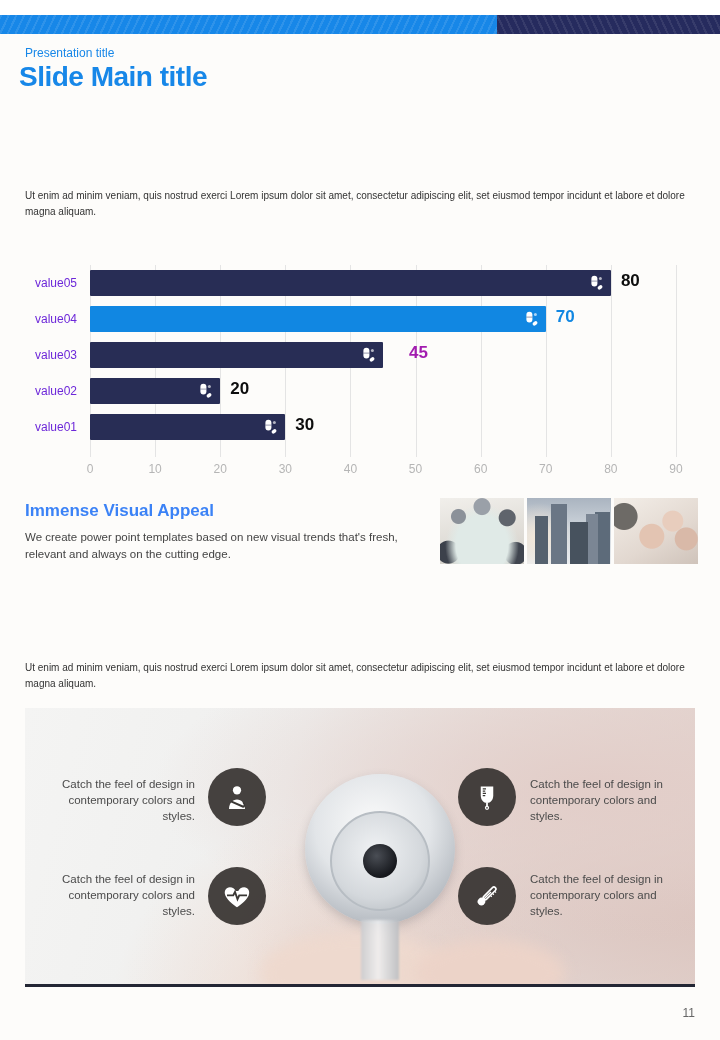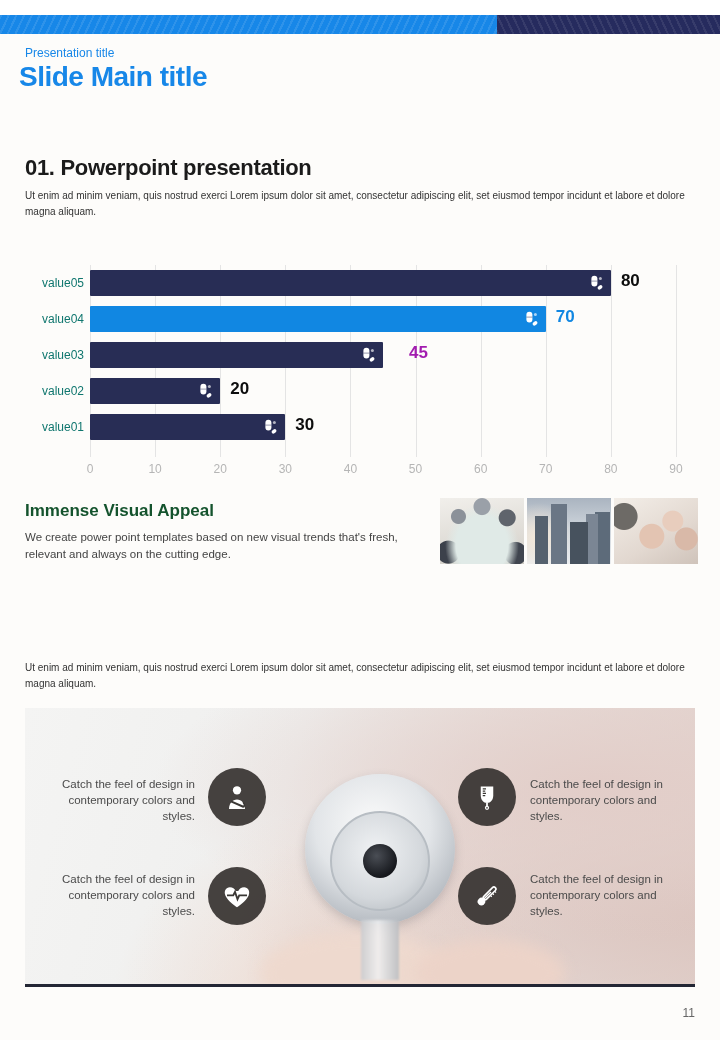--- a/index.html
+++ b/index.html
@@ -22,29 +22,29 @@
   .main-title { position:absolute; left:19px; top:46px; font-size:28px; font-weight:700; color:#1787e8; letter-spacing:-0.5px; }
 
   .sec-heading { position:absolute; left:25px; font-size:22px; font-weight:700; color:#1b1b1b; letter-spacing:-0.3px; }
   .sec-body { position:absolute; left:25px; width:672px; font-size:10px; line-height:1.55; color:#333; }
 
   
   .chart { position:absolute; left:0; top:245px; width:720px; height:215px; }
   .chart .grid { position:absolute; left:90px; top:5px; width:586px; height:192px; }
   .gridline { position:absolute; top:0; width:1px; height:100%; background:#e4e4e4; }
   .bar-row { position:absolute; left:0; height:36px; width:720px; display:flex; align-items:center; }
-  .bar-label { width:90px; padding-right:6px; text-align:right; font-size:12px; color:#0f766e; }
+  .bar-label { width:90px; padding-right:13px; text-align:right; font-size:12px; color:#6d28d9; }
   .bar-track { position:relative; height:26px; flex:1; }
   .bar { position:absolute; left:0; top:0; height:26px; border-radius:1px; }
   .bar .pill { position:absolute; right:7px; top:5px; width:16px; height:16px; }
   .bar-value { position:absolute; top:1px; font-size:17px; font-weight:700; color:#0d0d0d; }
   .axis-label { position:absolute; top:202px; width:40px; text-align:center; font-size:12px; color:#b5b5b5; }
 
   
-  .appeal-heading { position:absolute; left:25px; top:486px; font-size:17px; font-weight:700; color:#14532d; }
+  .appeal-heading { position:absolute; left:25px; top:486px; font-size:17px; font-weight:700; color:#3b82f6; }
   .appeal-body { position:absolute; left:25px; top:514px; width:392px; font-size:11.5px; line-height:1.45; color:#444; }
   .photo { position:absolute; top:483px; width:84px; height:66px; background-repeat:no-repeat; }
   .photo-meeting { left:440px;
     background-image:
       radial-gradient(circle at 50% 13%, #9aa0a8 0 8px, rgba(0,0,0,0) 9px),
       radial-gradient(circle at 22% 28%, #8b9199 0 7px, rgba(0,0,0,0) 8px),
       radial-gradient(circle at 80% 30%, #5f646c 0 8px, rgba(0,0,0,0) 9px),
       radial-gradient(ellipse at 50% 72%, #e0eae7 0 44%, rgba(224,234,231,0) 62%),
       radial-gradient(circle at 10% 82%, #3c414b 0 11px, rgba(0,0,0,0) 12px),
       radial-gradient(circle at 90% 84%, #40454f 0 11px, rgba(0,0,0,0) 12px),
@@ -110,21 +110,20 @@
 <div class="page">
 
   <div class="topbar">
     <div class="blue"></div>
     <div class="navy"></div>
   </div>
 
   <div class="eyebrow">Presentation title</div>
   <div class="main-title">Slide Main title</div>
 
-  <div class="sec-heading" style="top:140px;">01. Powerpoint presentation</div>
   <div class="sec-body" style="top:173px;">Ut enim ad minim veniam, quis nostrud exerci  Lorem ipsum dolor sit amet, consectetur adipiscing elit, set eiusmod tempor incidunt et labore et dolore magna aliquam.</div>
 
   <div class="chart">
     <div class="grid">
         <div class="gridline" style="left: 0px;"></div>
         <div class="gridline" style="left: 65.1111px;"></div>
         <div class="gridline" style="left: 130.222px;"></div>
         <div class="gridline" style="left: 195.333px;"></div>
         <div class="gridline" style="left: 260.444px;"></div>
         <div class="gridline" style="left: 325.556px;"></div>

